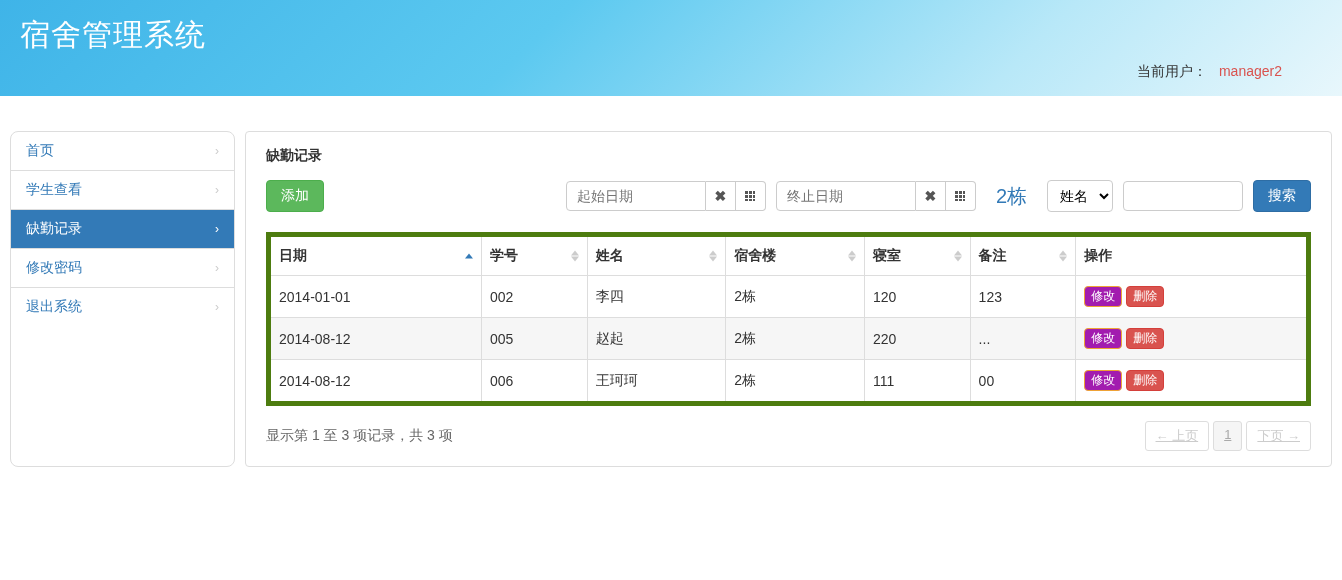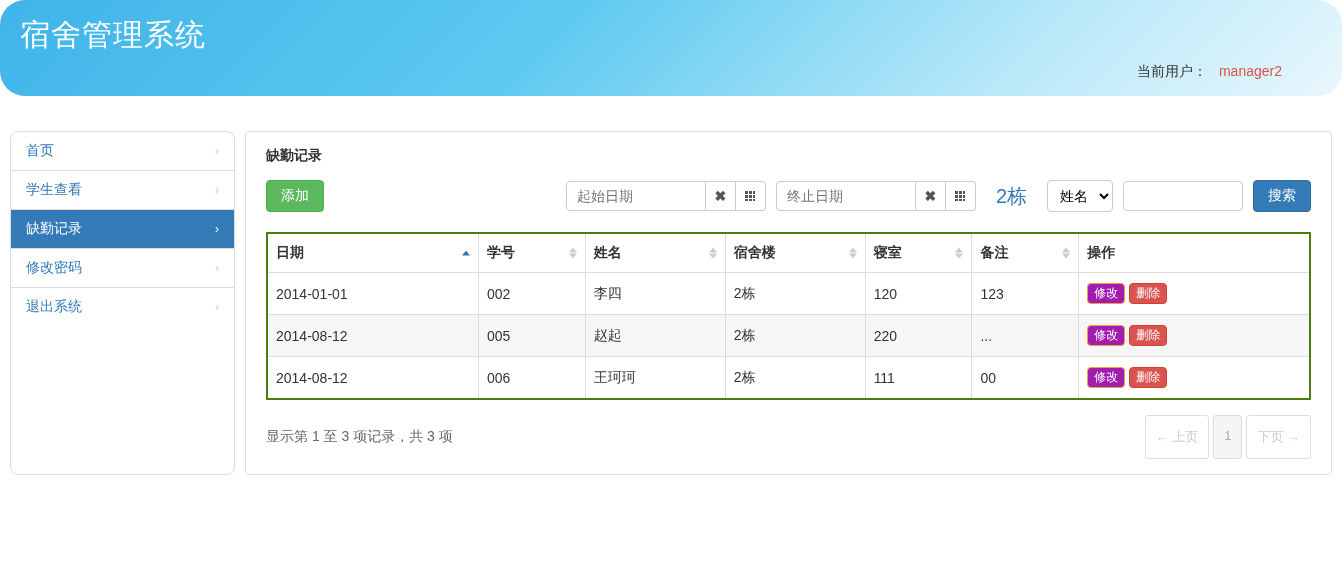--- a/index.html
+++ b/index.html
@@ -3,21 +3,20 @@
   <meta charset="utf-8">
   <style>
     * { box-sizing: border-box; margin: 0; padding: 0; }
     body { font-family: "Helvetica Neue", Helvetica, Arial, "Microsoft YaHei", sans-serif; font-size: 14px; color: #333; background: #fff; }
     
     .header {
       background: linear-gradient(135deg, #3fb4e8 0%, #5cc9f0 40%, #b8e8f8 75%, #e8f7fc 100%);
       height: 96px;
       position: relative;
       padding: 15px 20px;
-      border-radius: 25px;
     }
     .header-title {
       color: #fff;
       font-size: 30px;
       font-weight: 300;
       letter-spacing: 1px;
     }
     .header-user {
       position: absolute;
       right: 60px;
@@ -70,33 +69,33 @@
       linear-gradient(#555,#555) 8px 4px/3px 3px no-repeat,
       linear-gradient(#555,#555) 0 8px/3px 3px no-repeat,
       linear-gradient(#555,#555) 4px 8px/3px 3px no-repeat,
       linear-gradient(#555,#555) 8px 8px/3px 3px no-repeat;
     }
 
     .building-label { color: #337ab7; font-size: 20px; font-weight: normal; margin: 0 10px; }
     .select { border: 1px solid #ccc; border-radius: 4px; padding: 6px 8px; font-size: 14px; background: #fff; }
     .search-input { border: 1px solid #ccc; border-radius: 4px; padding: 6px 10px; width: 120px; font-size: 14px; }
 
-    table { width: 100%; border-collapse: collapse; border: 2px solid #4d7c0f; }
+    table { width: 100%; border-collapse: collapse; border: 5px solid #4d7c0f; }
     th, td { border: 1px solid #ddd; padding: 10px 8px; text-align: left; }
     th { background: #fff; color: #333; font-weight: bold; position: relative; }
     tbody tr:nth-child(even) td { background: #f6f6f6; }
     .sort-icons { position: absolute; right: 8px; top: 50%; transform: translateY(-50%); display:flex; flex-direction:column; gap:1px; }
     .sort-up, .sort-down { width: 0; height: 0; border-left: 4px solid transparent; border-right: 4px solid transparent; }
     .sort-up { border-bottom: 5px solid #ccc; }
     .sort-down { border-top: 5px solid #ccc; }
     .sort-up.active { border-bottom-color: #337ab7; }
 
     .footer-row { display: flex; justify-content: space-between; align-items: center; margin-top: 15px; color: #666; }
     .pager { display: flex; gap: 4px; }
-    .pager-btn { border: 1px solid #ddd; background: #fff; padding: 12px 10px; border-radius: 3px; color: #888; cursor: pointer; font-size: 13px; }
+    .pager-btn { border: 1px solid #ddd; background: #fff; padding: 5px 10px; border-radius: 3px; color: #888; cursor: pointer; font-size: 13px; text-decoration: underline; }
     .pager-btn.active { background: #f5f5f5; color: #aaa; }
     .pager-btn.disabled { color: #ccc; cursor: not-allowed; }
   </style>
 </head>
 <body>
 
 <div class="header">
   <div class="header-title">宿舍管理系统</div>
   <div class="header-user">
     <span>当前用户：</span>

